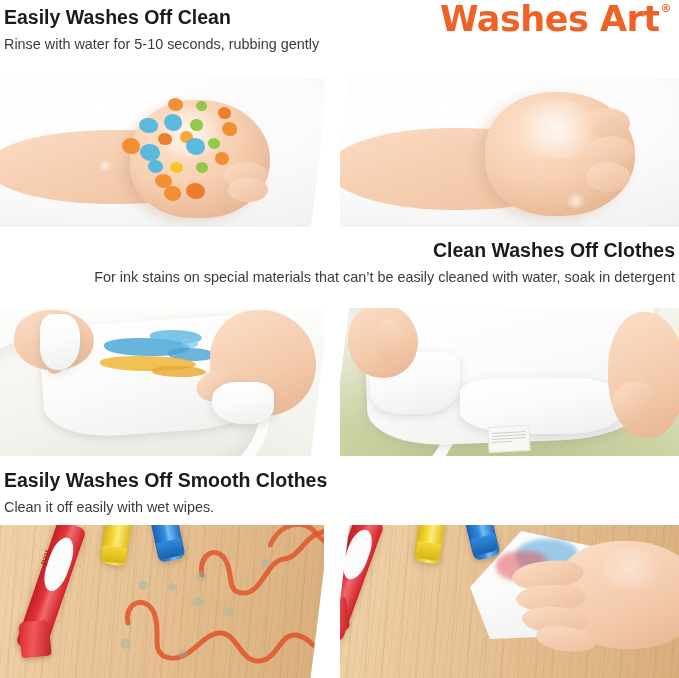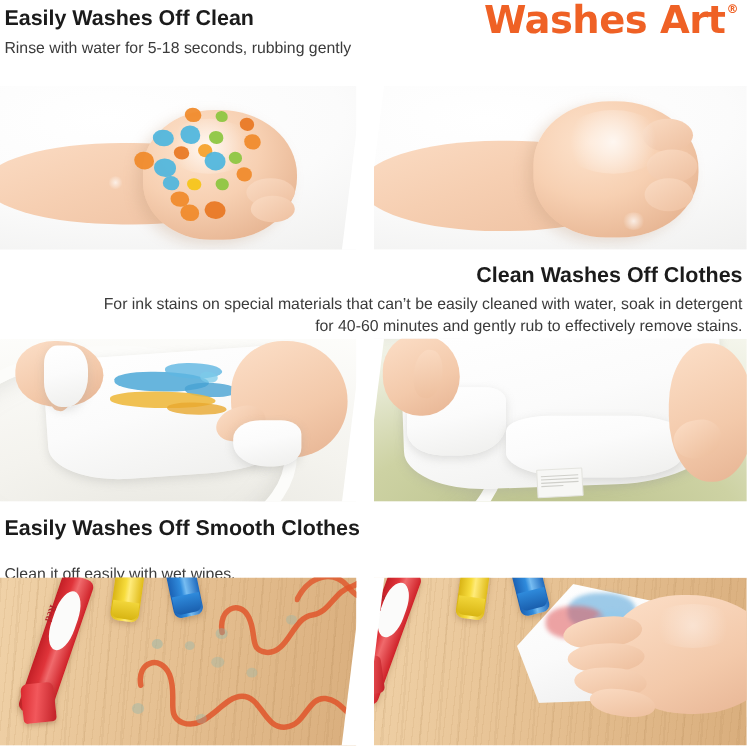--- a/index.html
+++ b/index.html
@@ -150,21 +150,21 @@
 
 <div class="page">
 
   <div class="brand">
     <span>Washes Art</span>
     <span class="brand-reg">®</span>
   </div>
 
   <div class="txtblock align-left" style="top:6px;">
     <div class="sec-head">Easily Washes Off Clean</div>
-    <div class="sec-body" style="margin-top:5px;">Rinse with water for 5-18 seconds, rubbing gently</div>
+    <div class="sec-body" style="margin-top:5px;">Rinse with water for 5-10 seconds, rubbing gently</div>
   </div>
 
   <div class="row r1">
 
     <div class="pane pane-l">
       <div class="bg-white-studio"></div>
 
       <div class="skin-arm" style="left:-14px; top:52px; width:250px; height:74px;"></div>
       <div class="fist" style="left:130px; top:22px; width:140px; height:118px;"></div>
       <div class="knuckle" style="left:224px; top:84px; width:44px; height:26px;"></div>
@@ -204,21 +204,20 @@
       <div class="knuckle" style="left:248px; top:58px; width:46px; height:30px;"></div>
       <div class="knuckle" style="left:246px; top:84px; width:44px; height:30px;"></div>
       <div class="sheen" style="left:170px; top:22px; width:95px; height:58px;"></div>
       <div class="sheen" style="left:225px; top:115px; width:22px; height:16px; opacity:.95;"></div>
     </div>
   </div>
 
   <div class="txtblock align-right" style="top:239px;">
     <div class="sec-head">Clean Washes Off Clothes</div>
     <div class="sec-body" style="margin-top:5px;">For ink stains on special materials that can’t be easily cleaned with water, soak in detergent</div>
-    <div class="sec-body">for 40-60 minutes and gently rub to effectively remove stains.</div>
   </div>
 
   <div class="row r2">
 
     <div class="pane pane-l">
       <div class="basin"></div>
       <div class="basin-rim" style="left:-60px; top:6px; width:330px; height:200px;"></div>
 
       <div class="cloth" style="left:42px; top:12px; width:240px; height:112px;
            border-radius:20% 12% 40% 30%; transform:rotate(-4deg);"></div>
@@ -258,21 +257,21 @@
 
       <div class="hand" style="left:8px; top:-4px; width:70px; height:74px;"></div>
       <div class="finger" style="left:36px; top:10px; width:26px; height:44px; transform:rotate(8deg);"></div>
       <div class="hand" style="left:268px; top:4px; width:78px; height:126px;"></div>
       <div class="finger" style="left:272px; top:74px; width:44px; height:34px; transform:rotate(-14deg);"></div>
     </div>
   </div>
 
   <div class="txtblock align-left" style="top:469px;">
     <div class="sec-head">Easily Washes Off Smooth Clothes</div>
-    <div class="sec-body" style="margin-top:20px;">Clean it off easily with wet wipes.</div>
+    <div class="sec-body" style="margin-top:5px;">Clean it off easily with wet wipes.</div>
   </div>
 
   <div class="row r3">
 
     <div class="pane pane-l">
       <div class="wood"></div>
 
       <div class="marker" style="left:36px; top:-4px; width:30px; height:132px; transform:rotate(19deg);">
         <div class="barrel" style="background:linear-gradient(90deg,#c31f26 0%,#e0343a 35%,#f06a6c 55%,#cf2128 100%);"></div>
         <div class="label" style="left:4px; top:14px; width:22px; height:56px;"></div>

